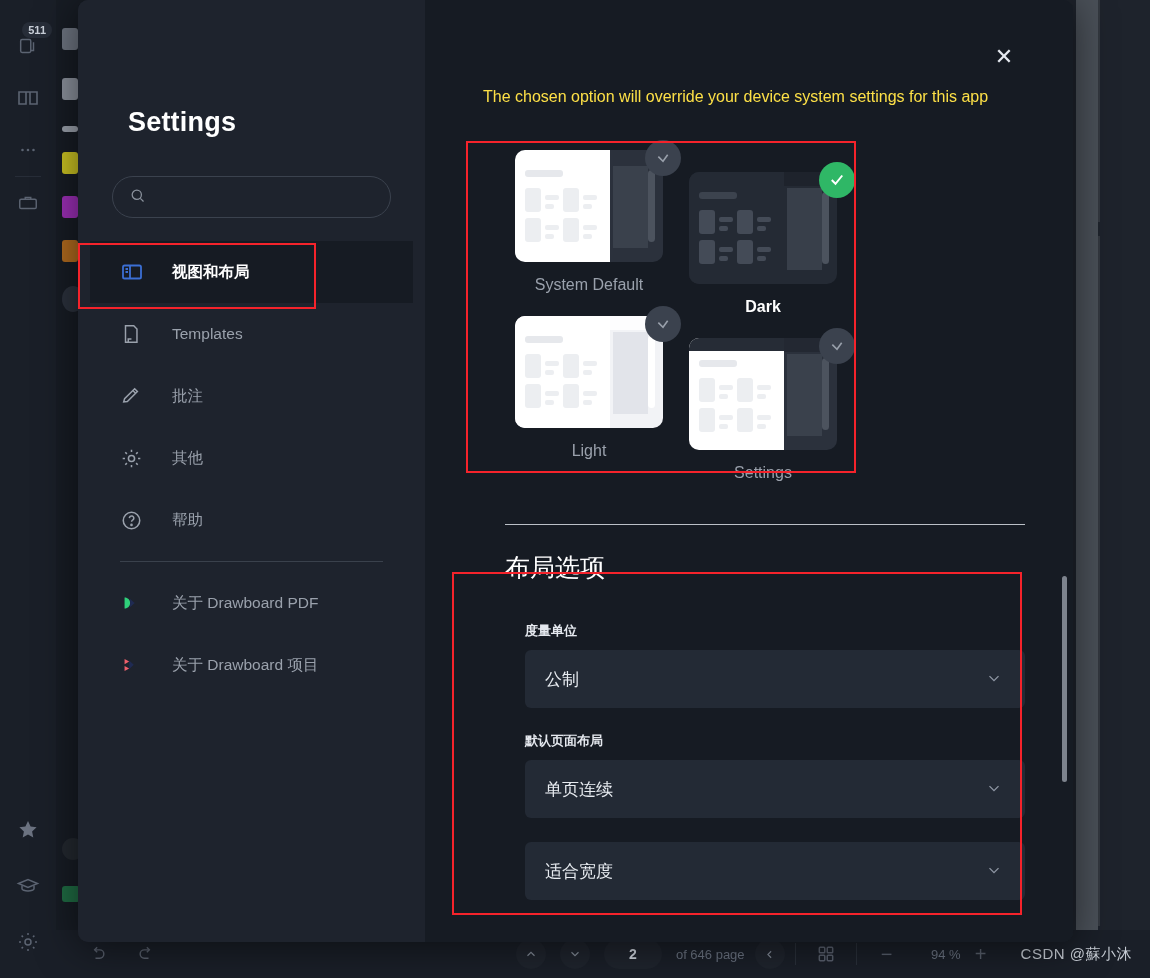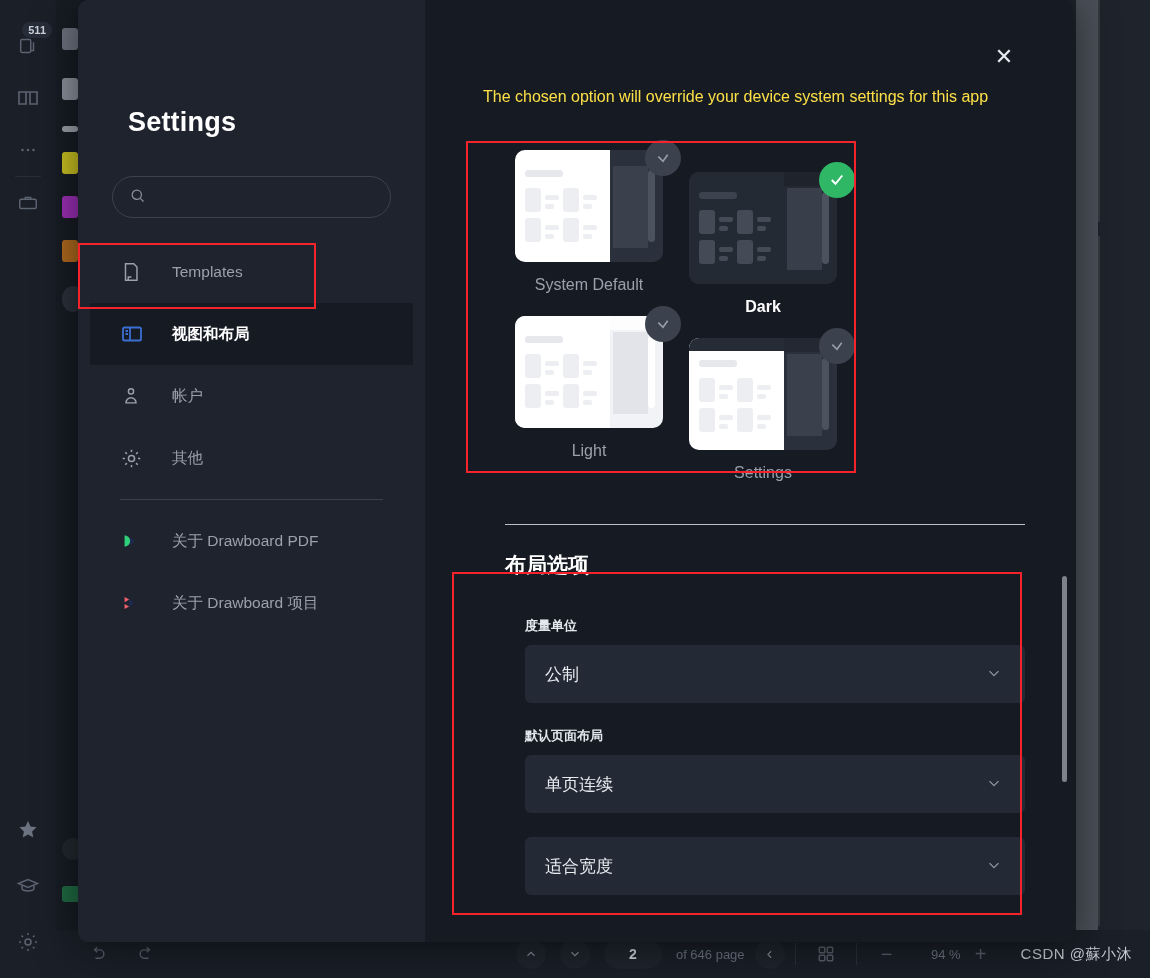--- a/index.html
+++ b/index.html
@@ -89,21 +89,21 @@
   .thumb-body { position: absolute; inset: 0; border-radius: 10px; overflow: hidden; }
   .thumb-label { text-align: center; font-size: 16px; color: #9aa1ac; margin-top: 14px;
     width: 148px; }
   .thumb-label.sel { color: #ffffff; font-weight: 700; }
   .check { position: absolute; right: -18px; top: -10px; width: 36px; height: 36px; border-radius: 50%;
     background: #3b424e; display: flex; align-items: center; justify-content: center;
     color: #99a0ab; font-size: 15px; }
   .check.on { background: #2fb766; color: #fff; }
 
   .hr { height: 1px; background: #d8dde4; margin: 32px 0 0 22px; width: 520px; opacity: .85; }
-  .section-title { color: #fff; font-size: 21px; font-weight: 700; margin: 26px 0 0 22px; }
+  .section-title { color: #fff; font-size: 25px; font-weight: 400; margin: 26px 0 0 22px; }
 
   .layout-box { margin: 16px 0 0 22px; width: 540px; padding: 22px 20px 24px 20px; }
   .field-label { color: #e4e8ee; font-size: 13px; font-weight: 700; margin-bottom: 10px; }
   .select-ctl { height: 58px; background: #232a35; border-radius: 6px; display: flex;
     align-items: center; justify-content: space-between; padding: 0 22px 0 20px;
     color: #e8ecf1; font-size: 17px; margin-bottom: 24px; }
   .select-ctl .chev { color: #8e96a3; font-size: 15px; }
 
   
   .content-scroll { position: absolute; right: 6px; top: 576px; width: 5px; height: 206px;
@@ -262,63 +262,73 @@
               <circle cx="11" cy="11" r="6.5"></circle>
                 <path d="M16 16l4.5 4.5"></path>
             </svg>
           </span>
           <input type="text" placeholder="" style="">
         </div>
       </div>
 
       <div class="nav-list">
 
-        <div class="nav-item">
-          <span class="nv-icon">
-            <svg width="22" height="22" viewBox="0 0 24 24" fill="none" stroke="currentColor" stroke-width="1.6">
-              <path d="M6 3h9l3.5 3.5V21H6z"></path>
-                <path d="M9 21v-3.5h3.5"></path>
-            </svg>
-          </span>
-          <span class="nv-label">Templates</span>
-        </div>
-
         <div class="nav-item active">
           <span class="nv-icon">
             <svg width="24" height="24" viewBox="0 0 24 24" fill="none" stroke="currentColor" stroke-width="1.8">
               <rect x="3" y="5.5" width="18" height="13" rx="1.6"></rect>
                 <path d="M10 5.5v13"></path>
               <path d="M5.5 9h2.5M5.5 12h2.5"></path>
             </svg>
           </span>
           <span class="nv-label">视图和布局</span>
         </div>
 
-
-
         <div class="nav-item">
           <span class="nv-icon">
             <svg width="22" height="22" viewBox="0 0 24 24" fill="none" stroke="currentColor" stroke-width="1.6">
-              <circle cx="12" cy="7" r="2.8"></circle>
-                <path d="M6.5 19.5a5.5 5.5 0 0111 0z"></path>
-            </svg>
-          </span>
-          <span class="nv-label">帐户</span>
-        </div>
+              <path d="M6 3h9l3.5 3.5V21H6z"></path>
+                <path d="M9 21v-3.5h3.5"></path>
+            </svg>
+          </span>
+          <span class="nv-label">Templates</span>
+        </div>
+
+        <div class="nav-item">
+          <span class="nv-icon">
+            <svg width="22" height="22" viewBox="0 0 24 24" fill="none" stroke="currentColor" stroke-width="1.6">
+              <path d="M4 18.5l1-3.5L16 4l3 3L8 18l-4 .5z"></path>
+                <path d="M14 6l3 3"></path>
+            </svg>
+          </span>
+          <span class="nv-label">批注</span>
+        </div>
+
+
 
         <div class="nav-item">
           <span class="nv-icon">
             <svg width="23" height="23" viewBox="0 0 24 24" fill="none" stroke="currentColor" stroke-width="1.6">
               <circle cx="12" cy="12" r="3.2"></circle>
               <path d="M12 2.8v2.4M12 18.8v2.4M2.8 12h2.4M18.8 12h2.4M5.5 5.5l1.7 1.7M16.8 16.8l1.7 1.7M18.5 5.5l-1.7 1.7M7.2 16.8l-1.7 1.7"></path>
             </svg>
           </span>
           <span class="nv-label">其他</span>
         </div>
 
+        <div class="nav-item">
+          <span class="nv-icon">
+            <svg width="23" height="23" viewBox="0 0 24 24" fill="none" stroke="currentColor" stroke-width="1.6">
+              <circle cx="12" cy="12" r="8.6"></circle>
+              <path d="M9.8 9.5a2.3 2.3 0 114.3 1.2c-.6.9-2 1.1-2 2.6"></path>
+                <circle cx="12" cy="16.6" r=".6" fill="currentColor"></circle>
+            </svg>
+          </span>
+          <span class="nv-label">帮助</span>
+        </div>
 
         <div class="nav-divider"></div>
 
         <div class="nav-item">
           <span class="nv-icon">
             <svg width="22" height="22" viewBox="0 0 24 24">
               <path d="M5 6c3.5 0 6 2.7 6 6s-2.5 6-6 6z" fill="#2fd07a"></path>
               <path d="M11 7.5l5 4.5-5 4.5z" fill="#1f2a52"></path>
             </svg>
           </span>

